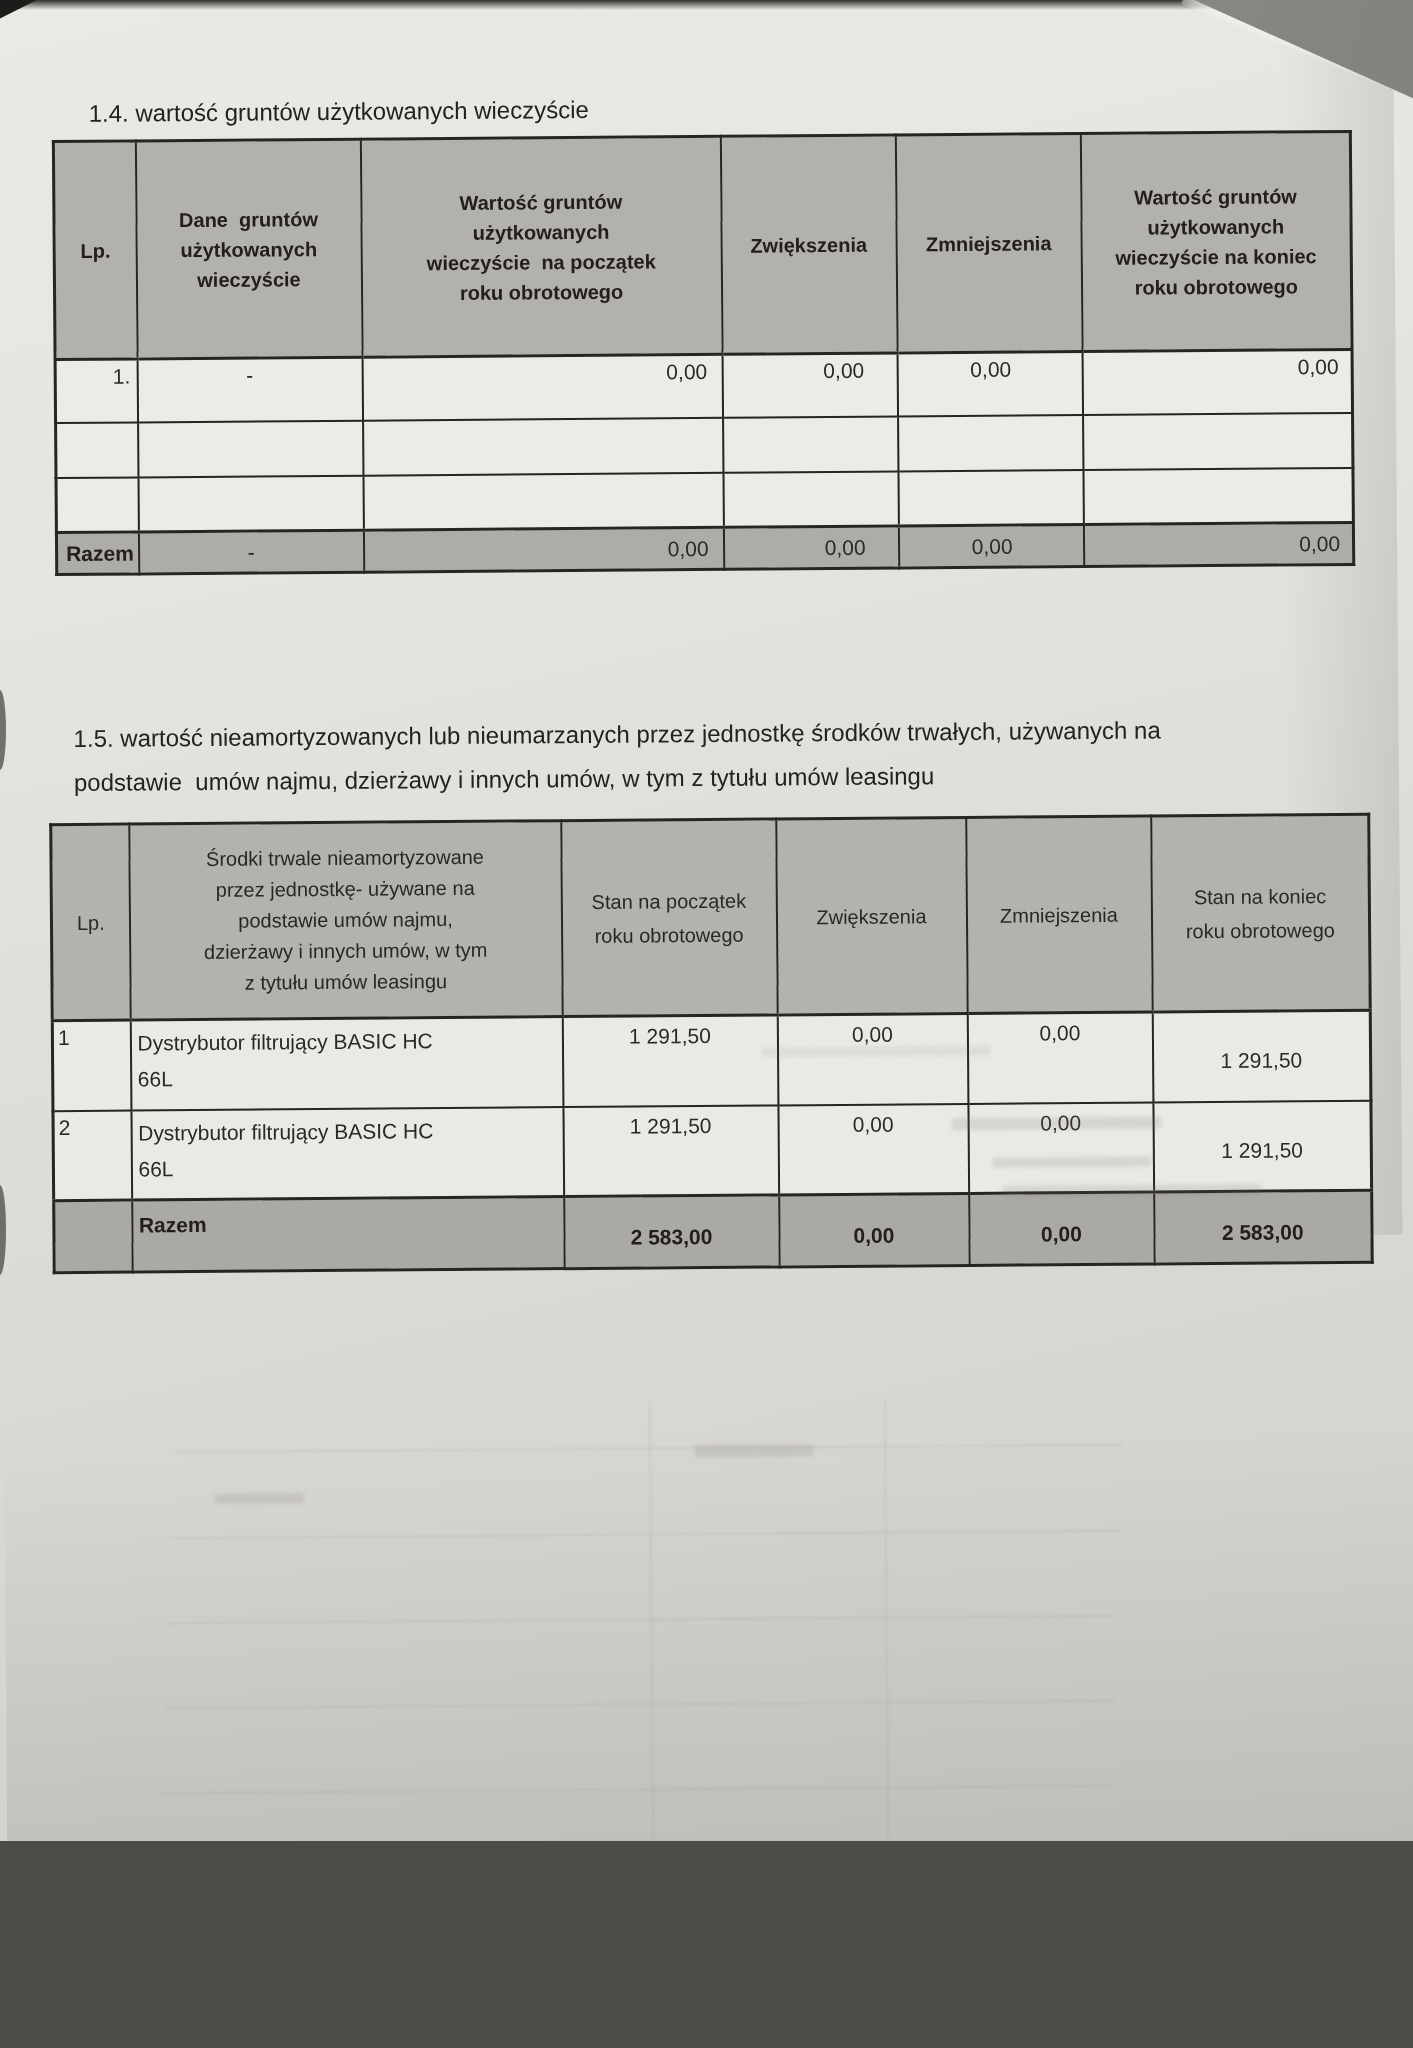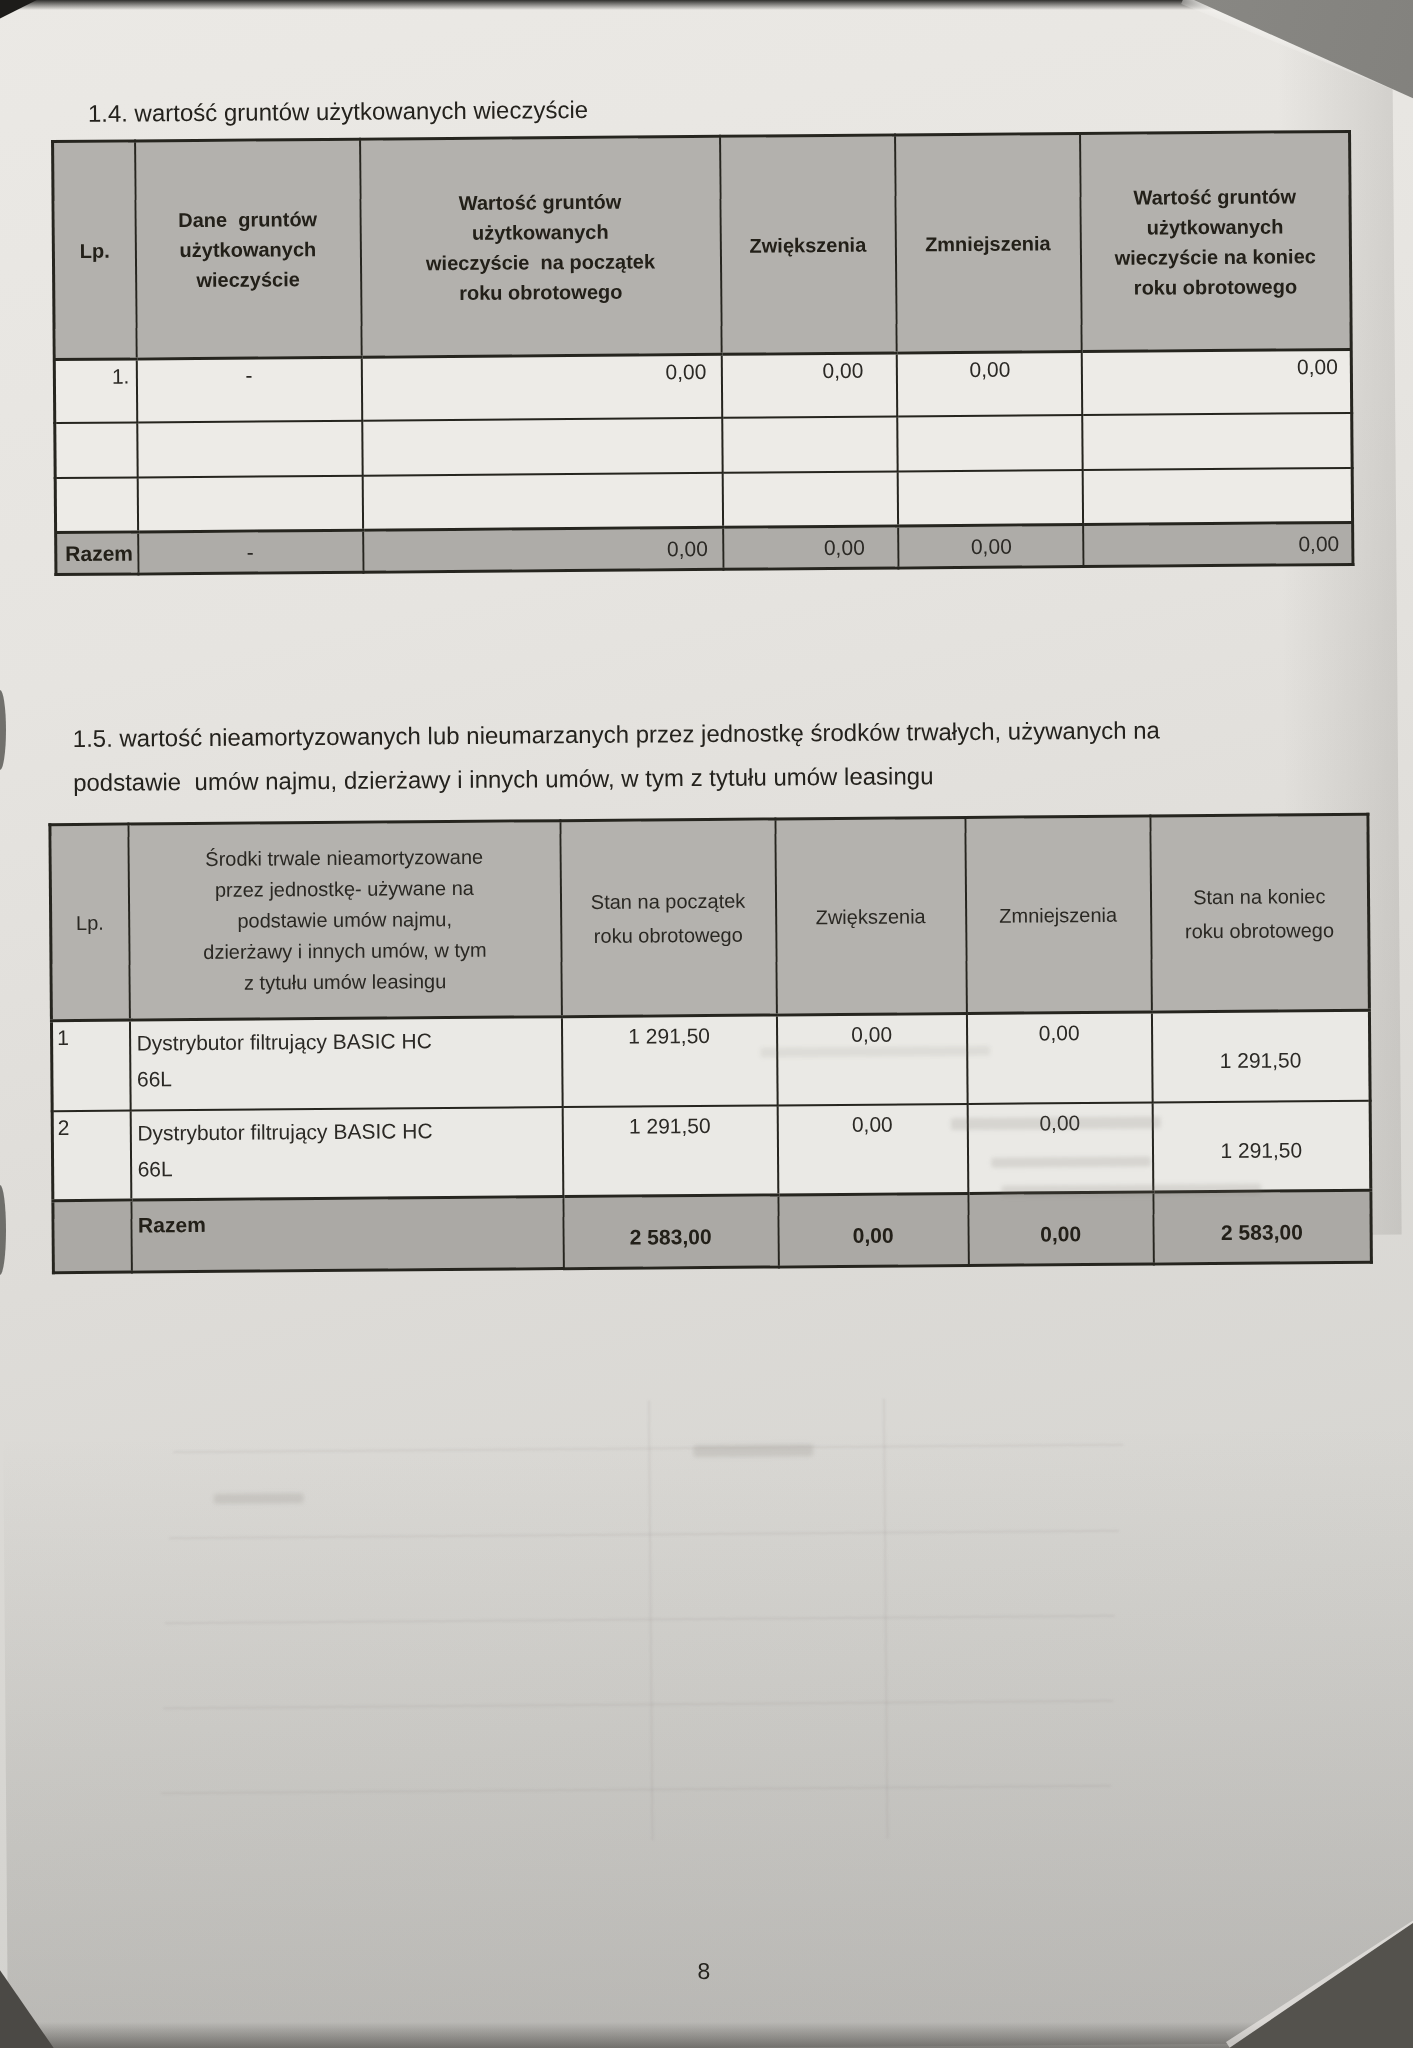--- a/index.html
+++ b/index.html
@@ -2,21 +2,21 @@
 <html><head>
 <meta charset="utf-8">
 <style>
   html, body { margin:0; padding:0; }
   body {
     width:1413px; height:2048px;
     font-family:"Liberation Sans","DejaVu Sans",sans-serif;
     background:#4e4c48;
     overflow:hidden;
   }
-  .scene { position:relative; width:1413px; height:2048px; overflow:hidden; background:#56544f; }
+  .scene { position:relative; width:1413px; height:1841px; overflow:hidden; background:#56544f; }
 
   
   .paper {
     position:absolute; left:-20px; top:-20px; right:-20px; bottom:-20px;
     background:linear-gradient(168deg,#ebe9e5 0%,#e6e4e0 30%,#dedcd8 55%,#d6d5d1 78%,#cfcecb 100%);
     transform:rotate(-0.45deg);
   }
   .content { position:absolute; left:20px; top:20px; width:1413px; height:2048px; }
 
   .shade-right { position:absolute; left:1285px; top:40px; width:115px; height:1200px;

